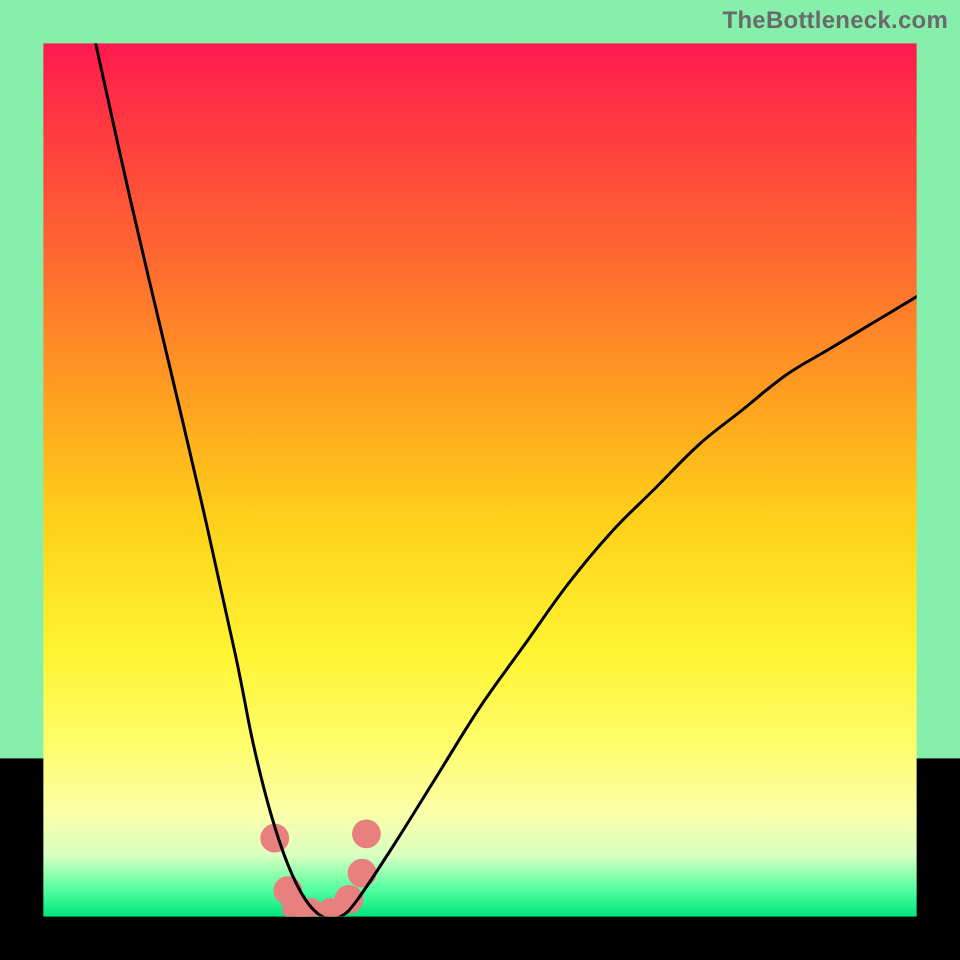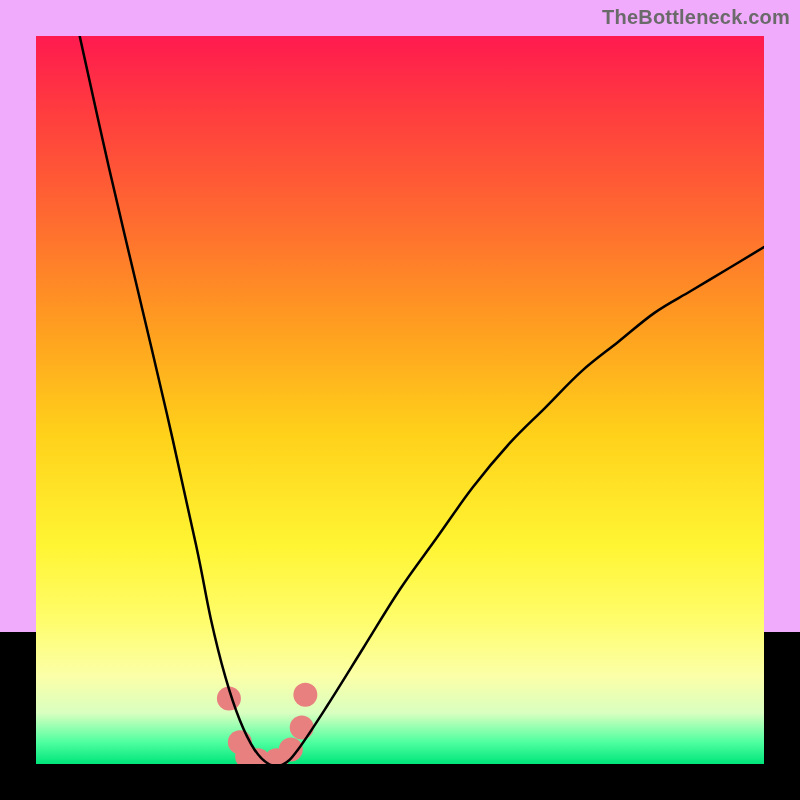--- a/index.html
+++ b/index.html
@@ -9,21 +9,21 @@
     height: 800px;
     background: #000;
     overflow: hidden;
   }
   .frame {
     position: absolute;
     left: 0;
     top: 0;
     width: 800px;
     height: 632px;
-    background: #f0abfc;
+    background: #86efac;
   }
   .plot {
     position: absolute;
     left: 36px;
     top: 36px;
     width: 728px;
     height: 728px;
     overflow: hidden;
   }
   .gradient {

